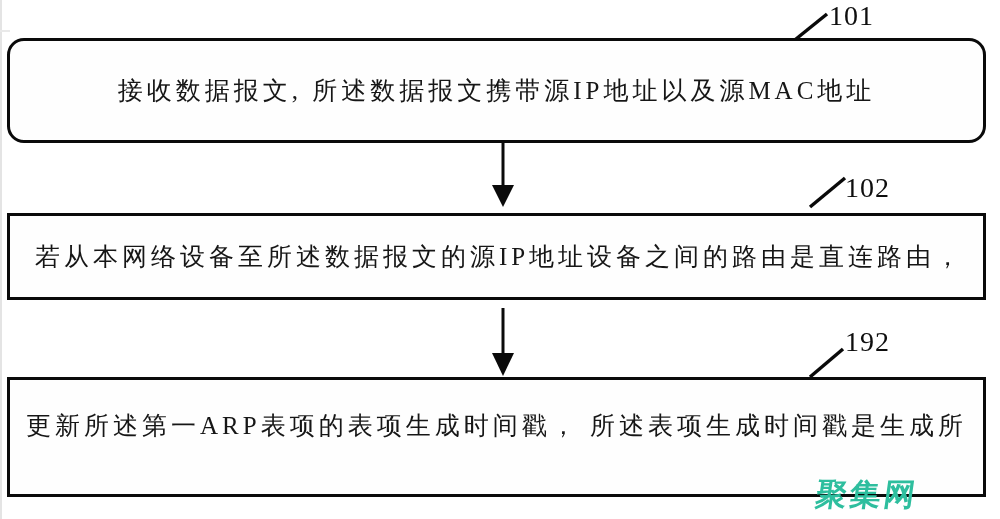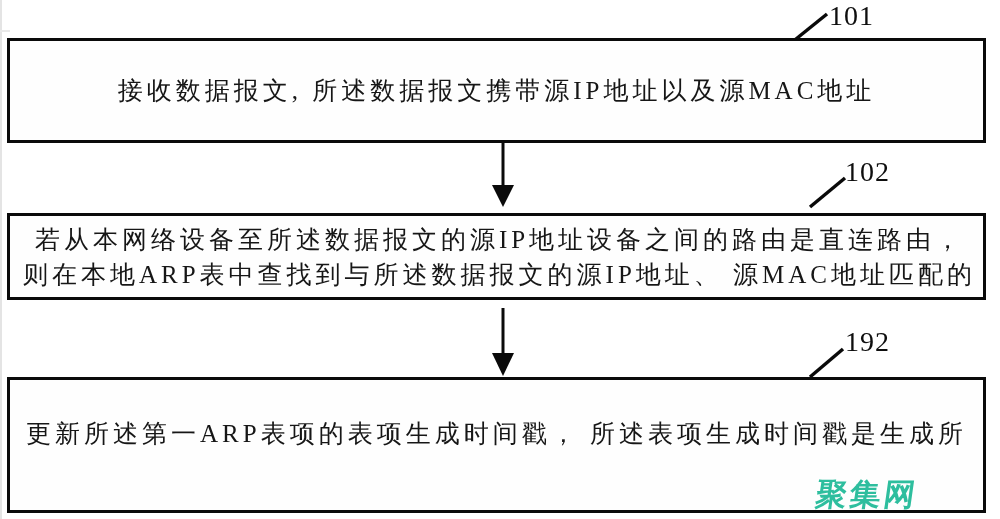--- a/index.html
+++ b/index.html
@@ -35,40 +35,40 @@
     width: 979px;
     border: 3px solid #0a0a0a;
     background: #fefefe;
     box-sizing: border-box;
     display: flex;
     flex-direction: column;
     justify-content: center;
     align-items: center;
     text-align: center;
   }
-  .box-1 { top: 38px;  height: 105px; }
+  .box-1 { top: 38px;  height: 105px; border-radius: 17px; }
   .box-2 { top: 213px; height: 87px; padding-left: 6px; }
-  .box-3 { top: 377px; height: 136px; padding-bottom: 22px; gap: 47px; }
+  .box-3 { top: 377px; height: 120px; padding-bottom: 22px; gap: 47px; }
   .box-line {
     font-size: 25px;
     letter-spacing: 4px;
     line-height: 35px;
     white-space: nowrap;
     color: #161616;
   }
   .box-3 .box-line { line-height: 40px; }
   .ref-label {
     position: absolute;
     font-size: 28px;
     color: #0e0e0e;
     font-family: "Liberation Serif", "DejaVu Serif", serif;
     letter-spacing: 1px;
   }
   .label-101 { left: 829px; top: 0px; }
-  .label-102 { left: 845px; top: 156px; }
+  .label-102 { left: 845px; top: 172px; }
   .label-103 { left: 845px; top: 326px; }
   .connector-layer {
     position: absolute;
     left: 0; top: 0;
     width: 1000px;
     height: 519px;
     pointer-events: none;
   }
   .watermark {
     position: absolute;
@@ -106,21 +106,20 @@
   <div class="ref-label label-101">101</div>
   <div class="ref-label label-102">102</div>
   <div class="ref-label label-103">192</div>
 
   <div class="step-box box-1">
     <div class="box-line">接收数据报文, 所述数据报文携带源IP地址以及源MAC地址</div>
   </div>
 
   <div class="step-box box-2">
     <div class="box-line">若从本网络设备至所述数据报文的源IP地址设备之间的路由是直连路由，</div>
-    <div class="box-line">则在本地ARP表中查找到与所述数据报文的源IP地址、 源MAC地址匹配的</div>
   </div>
 
   <div class="step-box box-3">
     <div class="box-line">更新所述第一ARP表项的表项生成时间戳， 所述表项生成时间戳是生成所</div>
   </div>
 
   <div class="watermark" style="color: rgb(46, 190, 158);">聚集网</div>
 
 </div>
 

